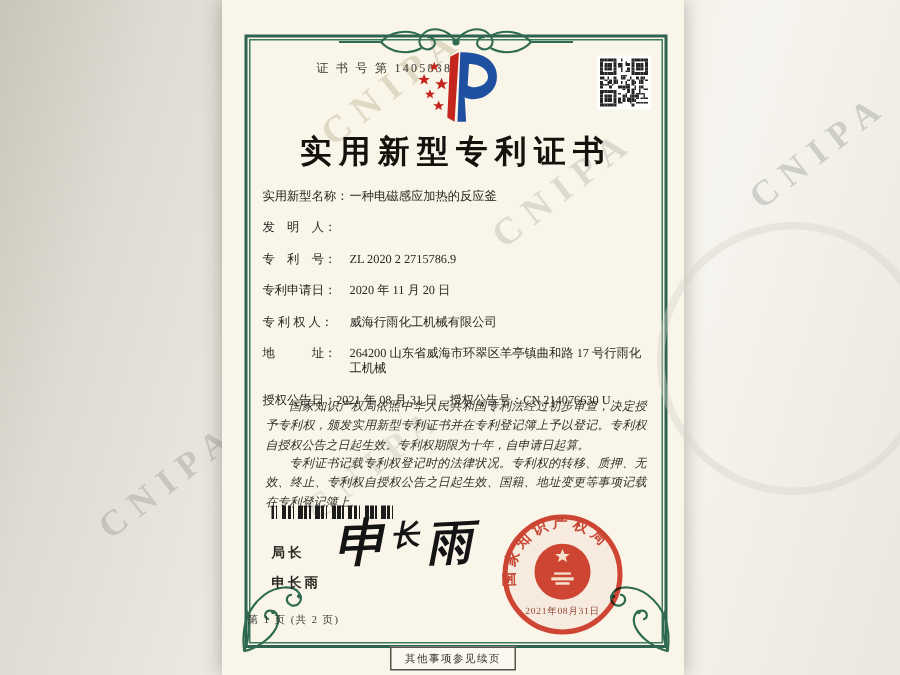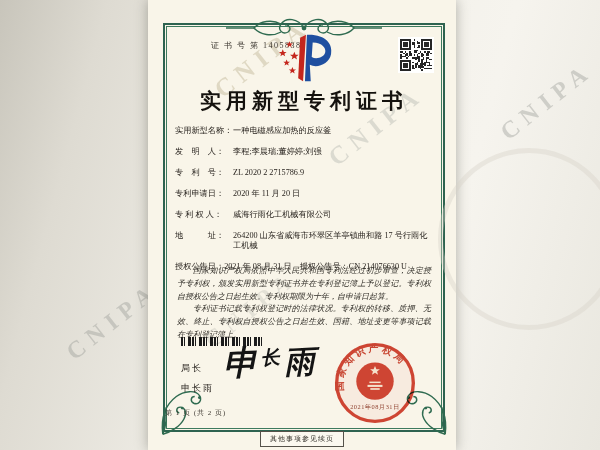--- a/index.html
+++ b/index.html
@@ -44,21 +44,21 @@
   .grant-row{display:flex;font-size:8.2px;line-height:10px;margin-top:1px;color:#2a2520;}
   .grant-no{margin-left:8px;}
   
   .legal{position:absolute;left:12px;right:12px;top:240px;font-size:8px;line-height:12.8px;
          text-align:justify;font-style:italic;color:#33302a;}
   .legal p{margin:0;text-indent:2em;}
   
   .barcode{position:absolute;left:16px;top:312px;width:84px;height:9px;
     background:repeating-linear-gradient(90deg,#1c1c1c 0 2px,transparent 2px 3px,#1c1c1c 3px 4px,transparent 4px 7px,#1c1c1c 7px 10px,transparent 10px 11px);}
   .signer{position:absolute;left:16px;top:337px;font-size:9px;color:#2a2520;letter-spacing:2px;}
-  .signer div{margin-bottom:7px;}
+  .signer div{margin-bottom:7px;font-weight:bold;}
   .signature{position:absolute;left:58px;top:320px;display:flex;align-items:flex-end;
              transform:rotate(-3deg);color:#141414;font-style:italic;font-weight:bold;}
   .sig-c1{font-size:34px;line-height:34px;}
   .sig-c2{font-size:19px;line-height:19px;margin:0 4px 12px 4px;}
   .sig-c3{font-size:31px;line-height:31px;}
   .seal{position:absolute;left:167px;top:315px;width:86px;height:86px;opacity:.93;
         mix-blend-mode:multiply;}
   .page-footer{position:absolute;left:0;right:0;top:383px;text-align:left;font-size:7px;
                letter-spacing:1px;color:#3a352e;}
   .continuation{position:absolute;left:50%;top:431px;transform:translateX(-50%);
@@ -575,21 +575,20 @@
 
       <div class="title">实用新型专利证书</div>
 
       <div class="fields">
         <div class="field">
           <span class="f-label">实用新型名称：</span>
           <span class="f-value">一种电磁感应加热的反应釜</span>
         </div>
         <div class="field">
           <span class="f-label">发　明　人：</span>
-          <span class="f-value">李程;李晨瑞;董婷婷;刘强</span>
         </div>
         <div class="field">
           <span class="f-label">专　利　号：</span>
           <span class="f-value">ZL 2020 2 2715786.9</span>
         </div>
         <div class="field">
           <span class="f-label">专利申请日：</span>
           <span class="f-value">2020 年 11 月 20 日</span>
         </div>
         <div class="field">

